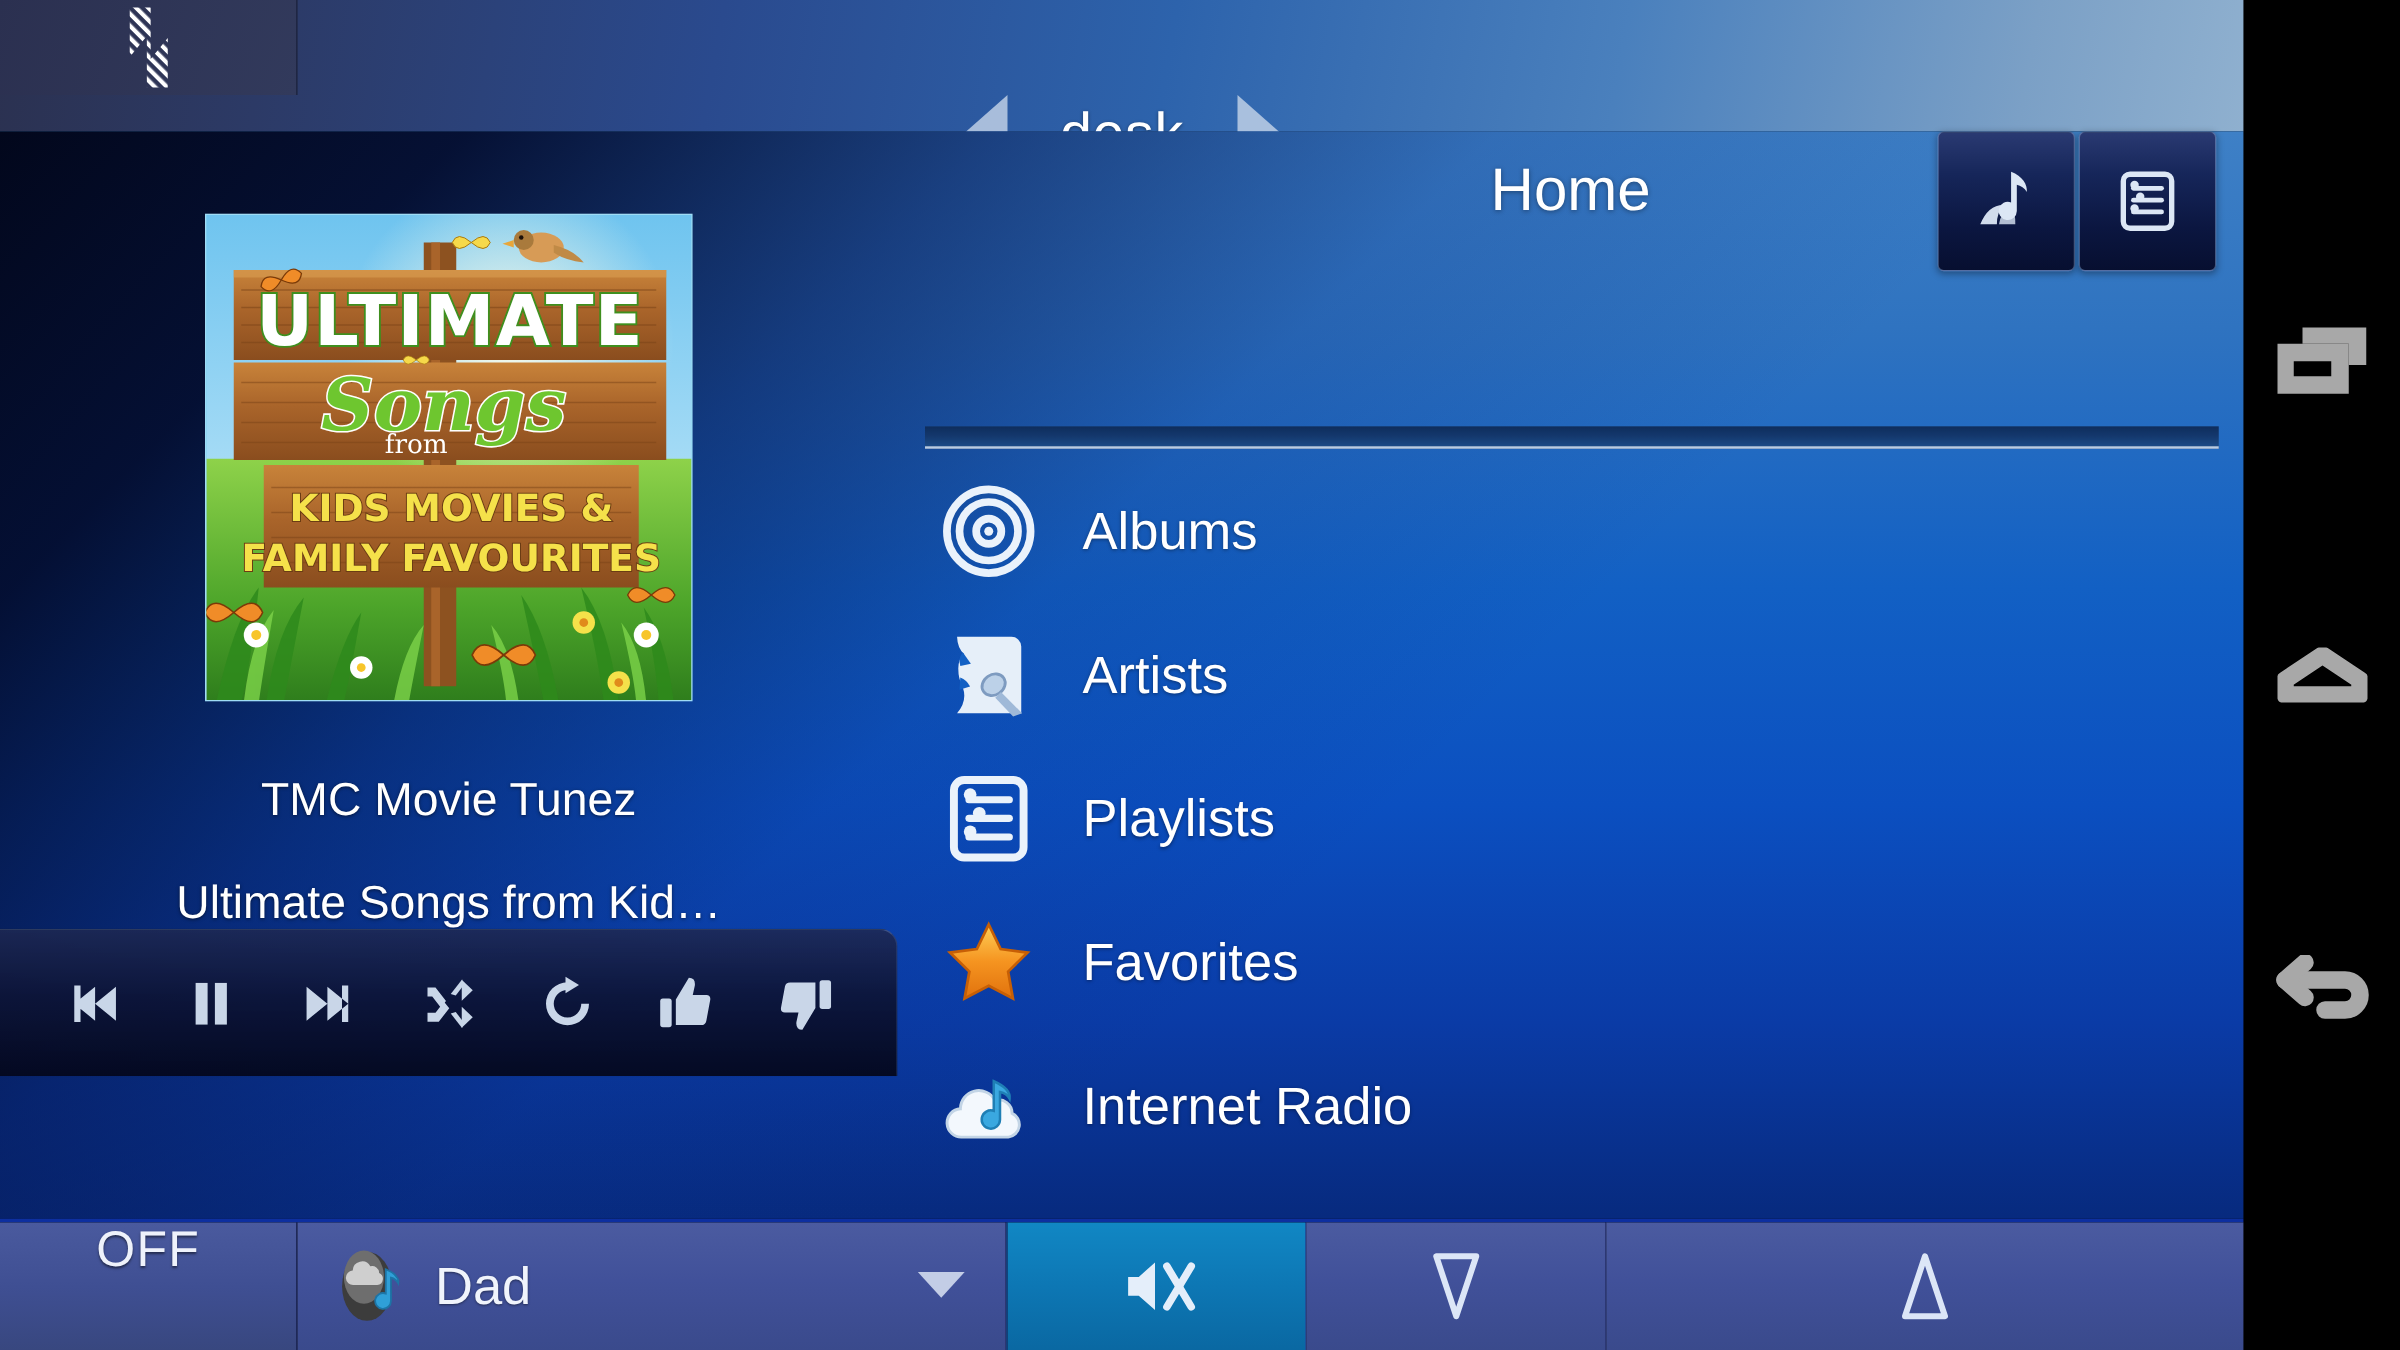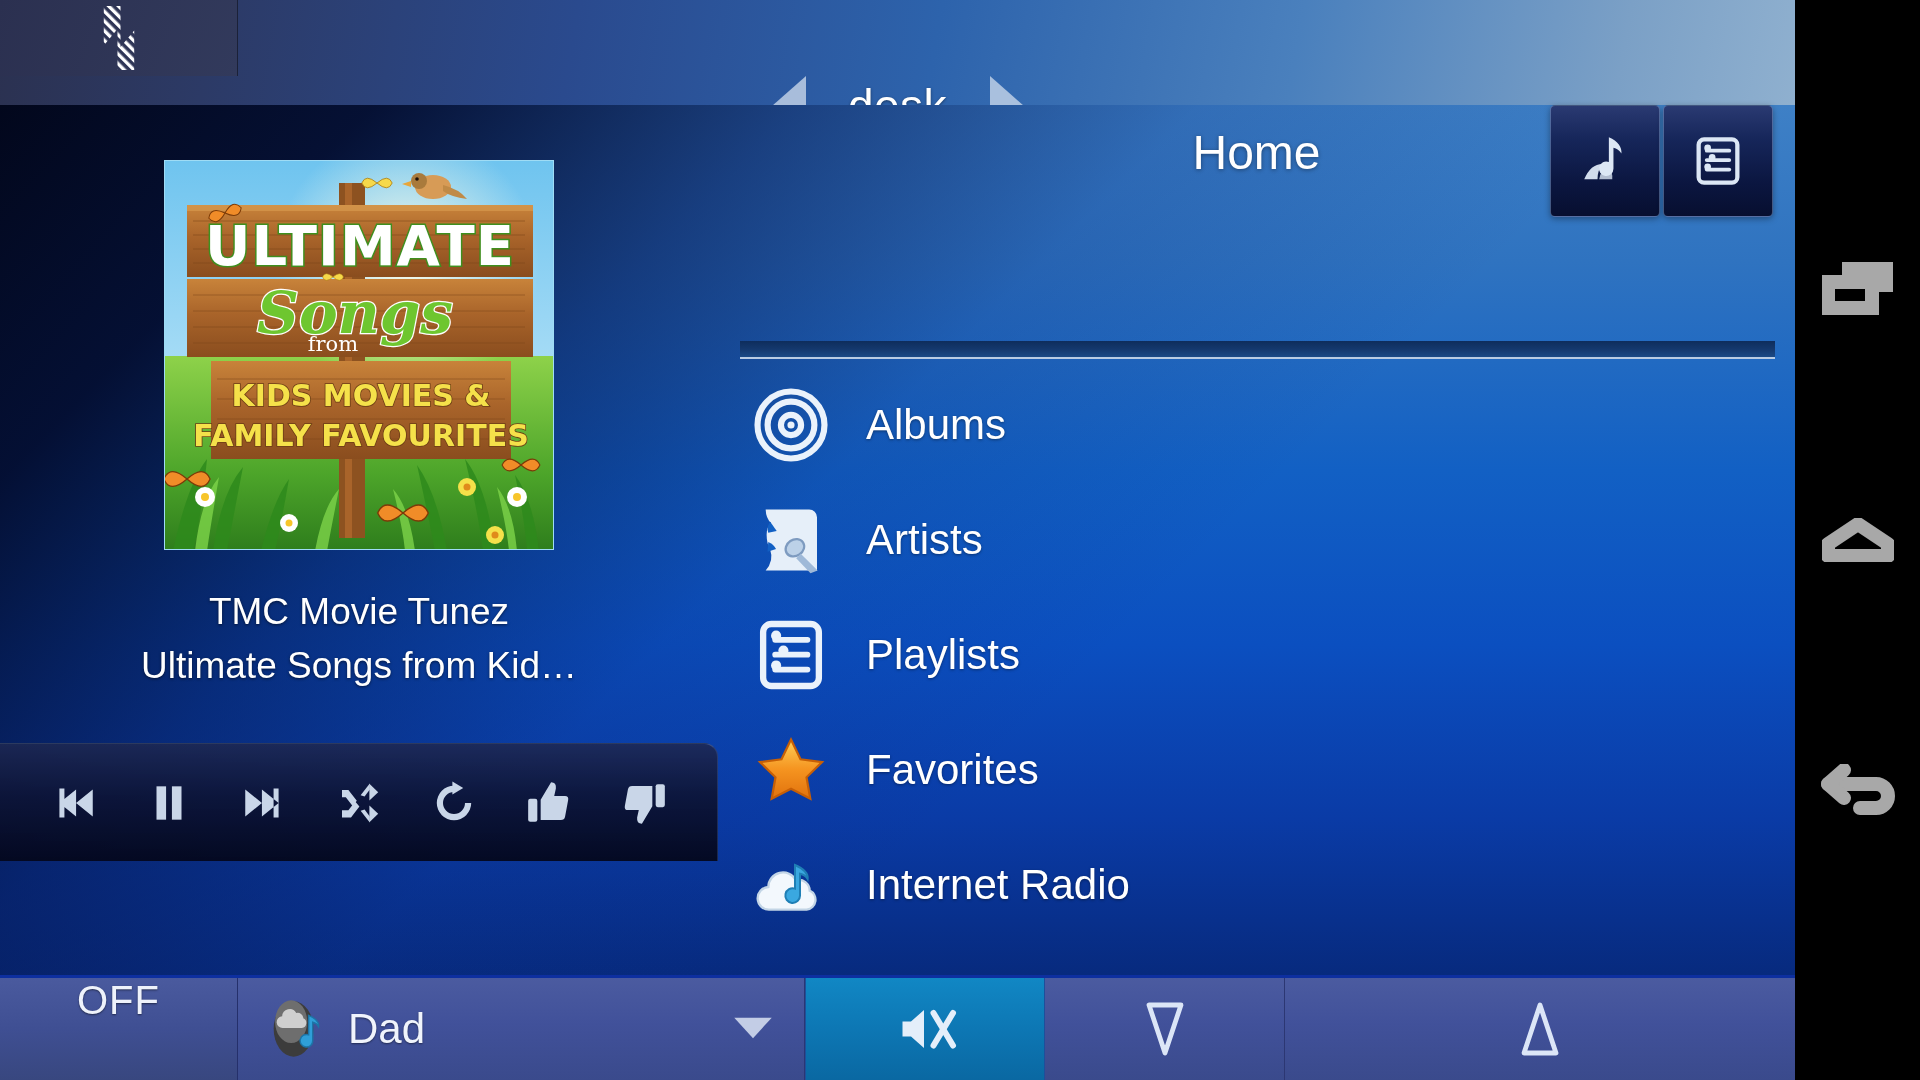--- a/index.html
+++ b/index.html
@@ -57,33 +57,33 @@
   #main {
     position:absolute; left:0; top:105px; width:1795px; height:870px;
     background:
       linear-gradient(135deg, rgba(2,7,28,1) 0%, rgba(3,12,46,.96) 14%, rgba(6,26,86,.62) 30%, rgba(10,45,130,.22) 45%, rgba(0,0,0,0) 62%),
       linear-gradient(180deg,#3e80c6 0%,#2f73c0 18%,#1260c4 42%,#0b4fc0 62%,#0a3ba6 82%,#072a7e 100%);
   }
 
   
   #nowplaying { position:absolute; left:0; top:0; width:718px; height:870px; }
   #albumart {
-    position:absolute; left:164px; top:55px; width:390px; height:390px;
+    position:absolute; left:164px; top:66px; width:390px; height:390px;
     border:1px solid rgba(255,255,255,.25);
     overflow:hidden; background:#7fd0f2;
   }
   #albumart svg { display:block; width:390px; height:390px; }
 
   #track-meta {
     position:absolute; left:0; top:480px; width:718px;
     text-align:center; color:#ffffff;
     text-shadow:0 1px 3px rgba(0,0,0,.55);
     font-size:37px; line-height:54px; font-weight:400;
   }
-  #track-meta .line { white-space:nowrap; overflow:hidden; }
+  #track-meta .line { white-space:nowrap; overflow:hidden;margin-top:28px; }
 
   #transport {
     position:absolute; left:0; bottom:114px; width:718px; height:118px;
     background:linear-gradient(180deg,rgba(30,40,82,.88) 0%,rgba(13,20,54,.93) 45%,rgba(4,8,30,.96) 100%);
     border-top:1px solid rgba(120,150,210,.35);
     border-right:1px solid rgba(90,120,180,.28);
     border-top-right-radius:14px;
     display:flex; align-items:center; justify-content:space-around;
     padding:0 26px;
   }

